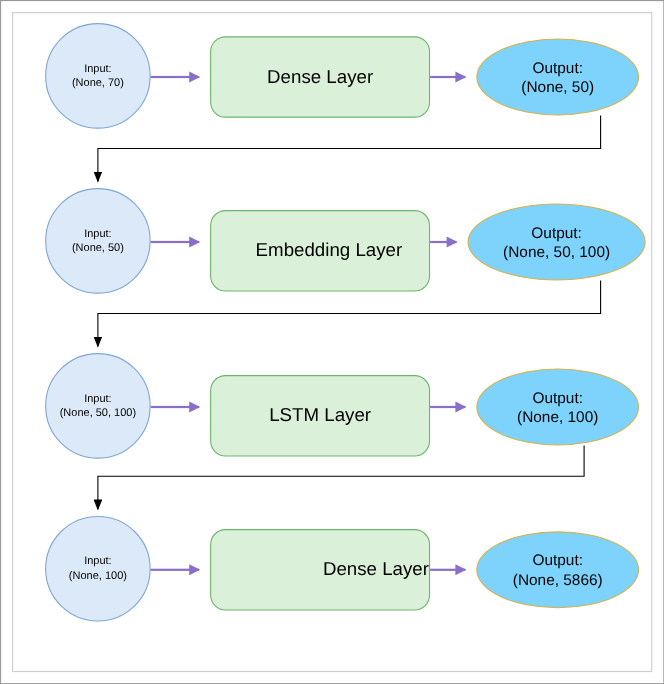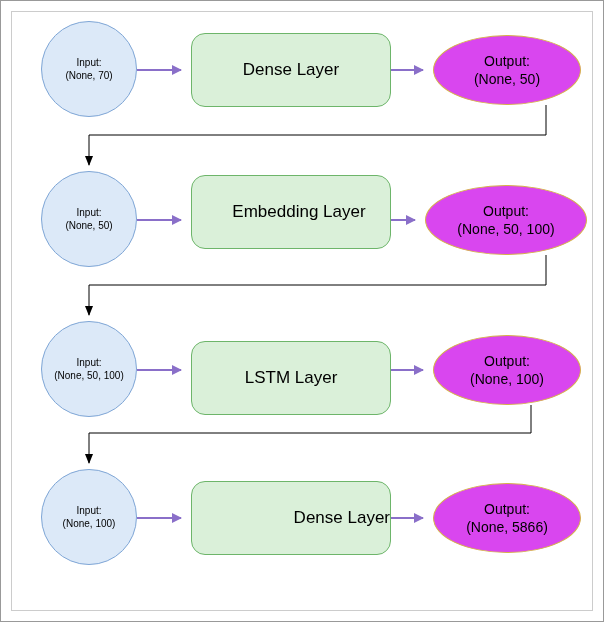--- a/index.html
+++ b/index.html
@@ -57,21 +57,21 @@
     align-items: center;
     justify-content: center;
     font-size: 17px;
     text-align: center;
   }
   .output-node {
     position: absolute;
     width: 148px;
     height: 70px;
     border-radius: 50%;
-    background: #d946ef;
+    background: #7dd3fc;
     border: 1px solid #D6B24A;
     display: flex;
     flex-direction: column;
     align-items: center;
     justify-content: center;
     font-size: 14px;
     text-align: center;
     line-height: 1.3;
   }
   .arrow-h {
@@ -125,21 +125,21 @@
     </defs>
     <path d="M 545 104 L 545 134 L 88 134 L 88 164" fill="none" stroke="#000" stroke-width="1" marker-end="url(#ah)"></path>
   </svg>
 
   <div class="row" style="top: 170px;">
     <div class="input-node" style="left: 40px; top: 0;">
       <span>Input:</span>
       <span>(None, 50)</span>
     </div>
     <div class="arrow-h" style="left:136px; top:48px; width:44px;"></div>
-    <div class="layer-node" style="left: 190px; top: 4px; padding-left: 16px;">
+    <div class="layer-node" style="left: 190px; top: 20px; padding-left: 16px;">
       <span>Embedding Layer</span>
     </div>
     <div class="arrow-h" style="left:390px; top:48px; width:24px;"></div>
     <div class="output-node" style="left: 424px; top: 14px; width:162px;">
       <span>Output:</span>
       <span>(None, 50, 100)</span>
     </div>
   </div>
 
   <svg class="connector" style="left:0; top:0;" width="604" height="622">

